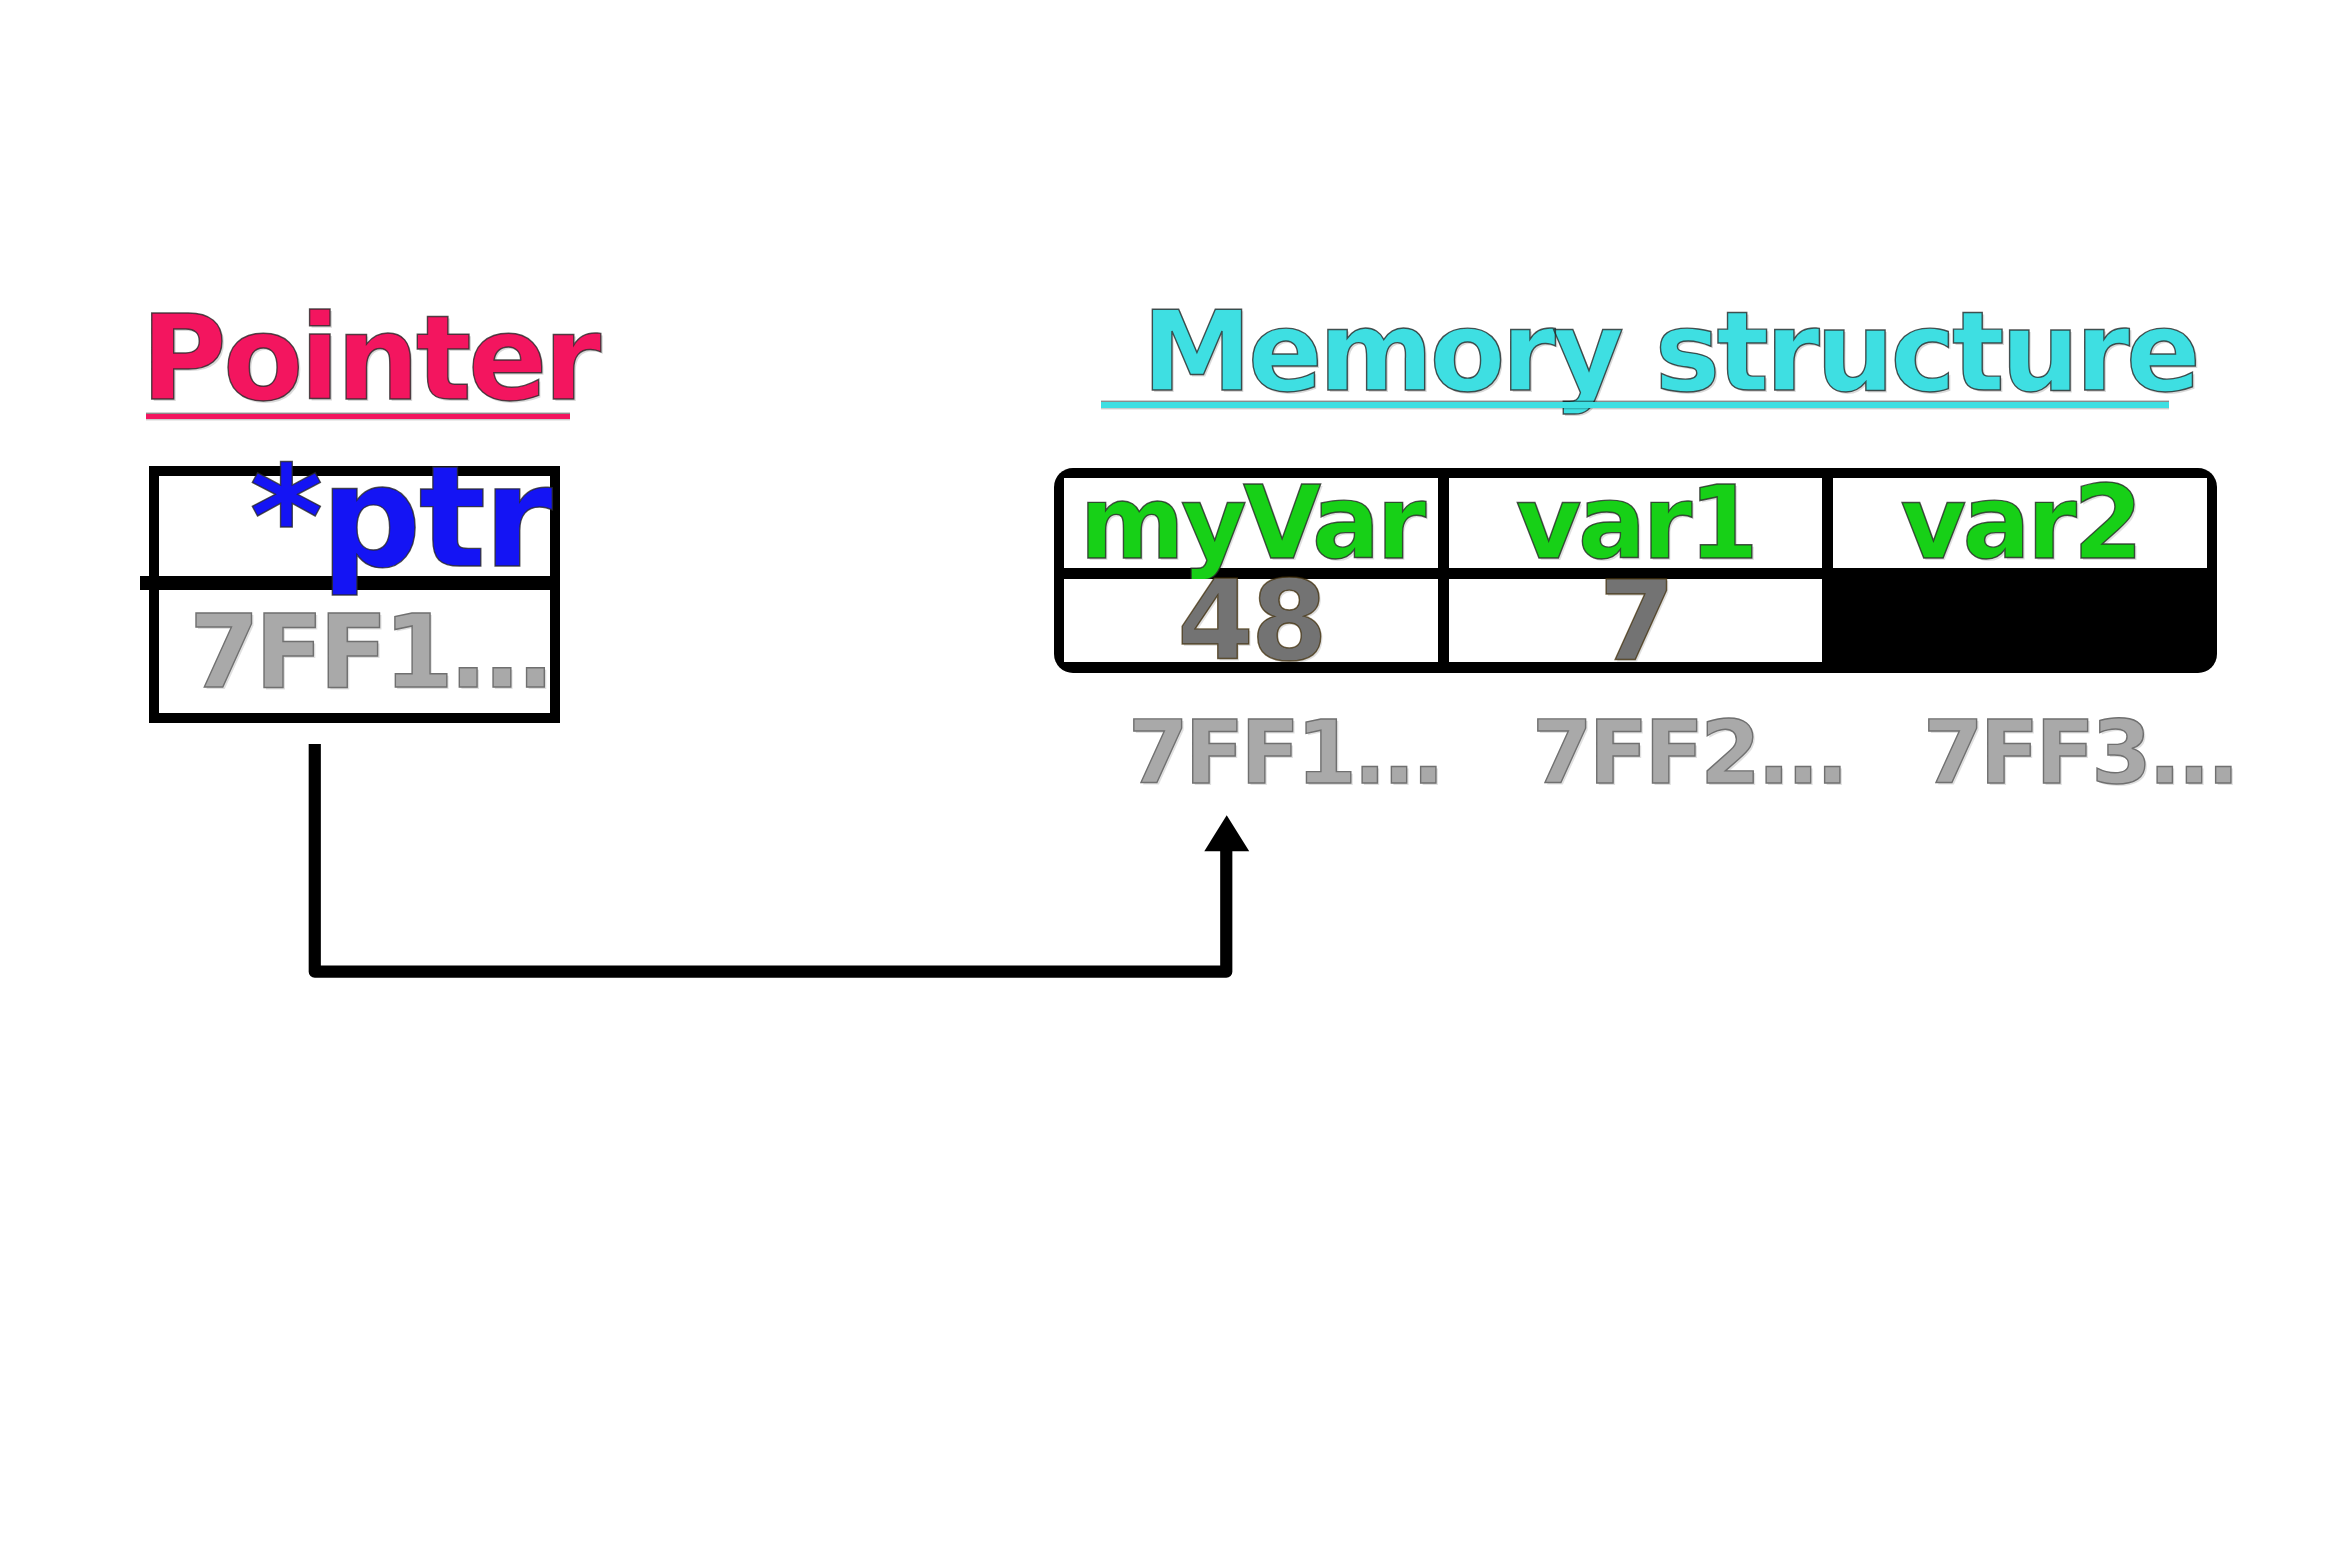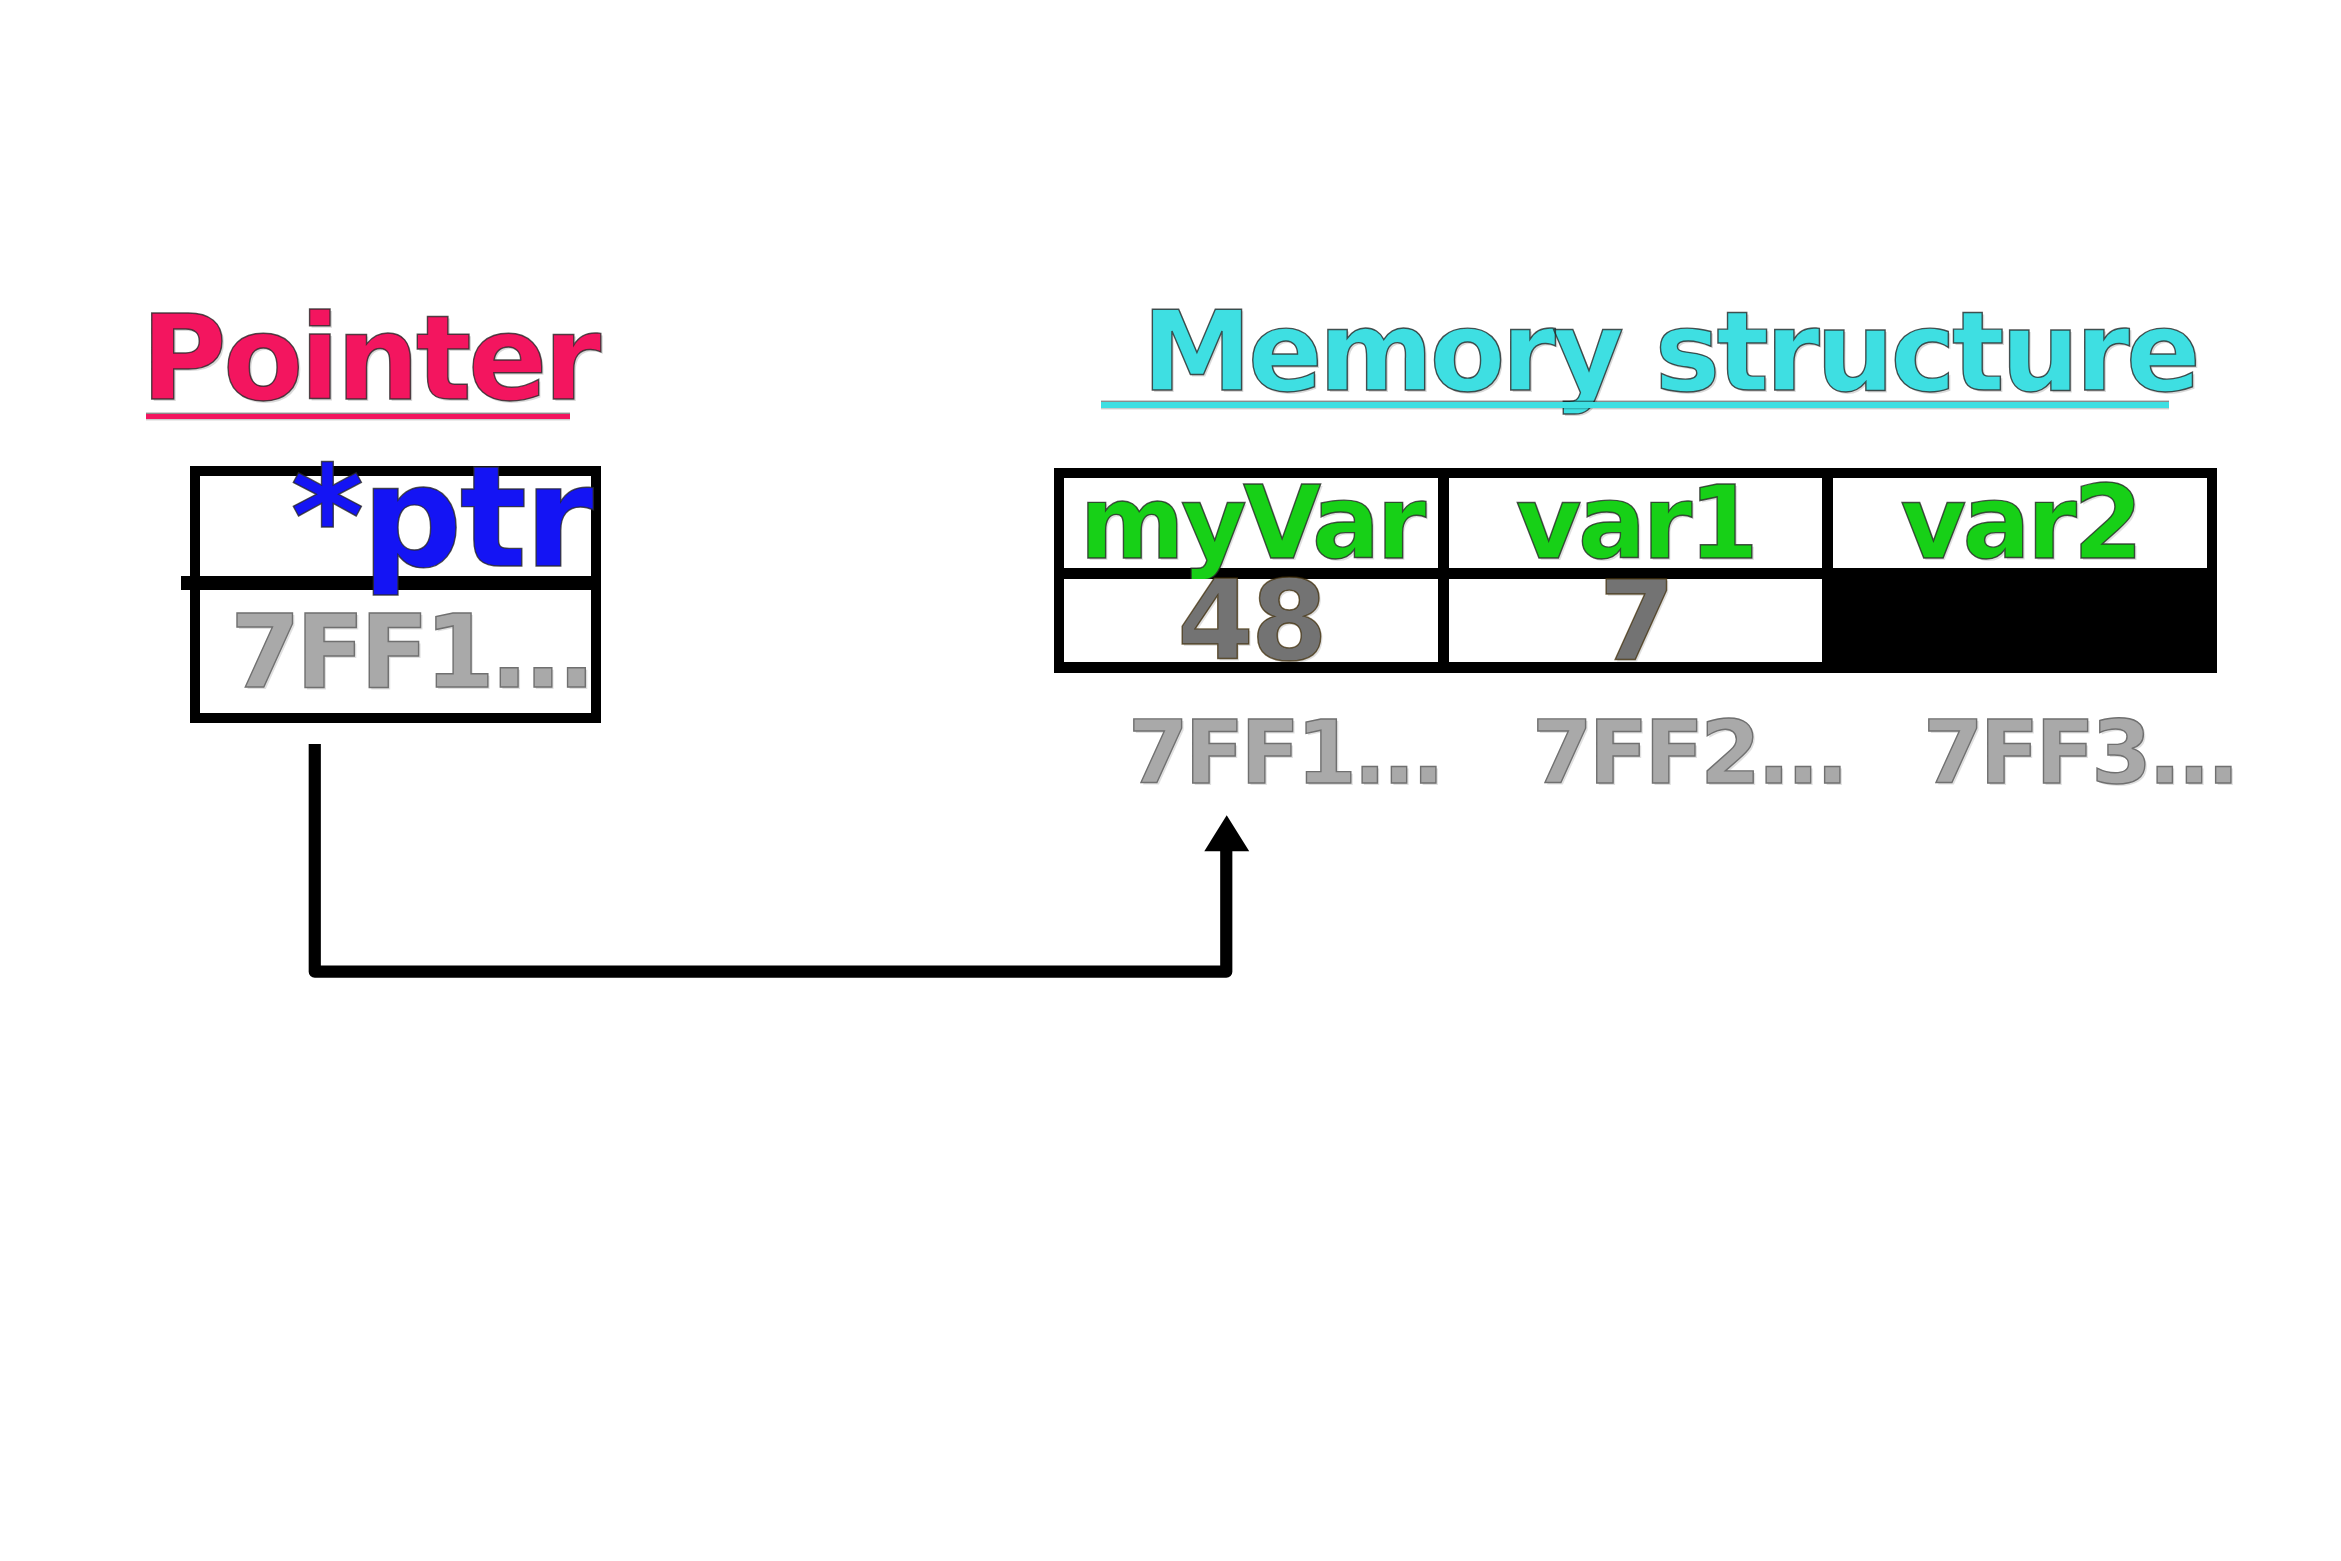--- a/index.html
+++ b/index.html
@@ -45,21 +45,20 @@
     left: 1101px; top: 402px; width: 1068px; height: 5.6px;
     background: #3edfe2;
     box-shadow: 0 -1.4px 0 rgba(0,0,0,0.45), 0 1.4px 0 rgba(0,0,0,0.2);
   }
   
   .pointer-box {
     left: 149px; top: 466px; width: 411px; height: 257px;
     border: 10.3px solid #000000;
     background: #ffffff;
     box-sizing: border-box;
-    margin-left: 41px;
   }
   .pointer-box .name-cell {
     left: 0; right: 0; top: -29px;
     font-size: 141px; letter-spacing: -2.8px;
     color: #1414f4;
     -webkit-text-stroke: 1.4px rgba(40,40,40,0.8);
     z-index: 3;
   }
   .pointer-box .divider {
     left: -19px; right: 0; top: 100px; height: 14px;
@@ -77,20 +76,21 @@
   
   .memory-table {
     left: 1054px; top: 468px; width: 1163px; height: 205px;
     background: #000000;
     box-sizing: border-box;
     padding: 10.3px;
     display: grid;
     grid-template-columns: repeat(3, 1fr);
     grid-template-rows: 90px 83px;
     gap: 11.2px;
+    border-radius: 19px;
   }
   .memory-table .cell {
     background: #ffffff;
     display: flex;
     align-items: center;
     justify-content: center;
     overflow: visible;
   }
   .var-name {
     font-size: 101px; letter-spacing: -3.7px;

